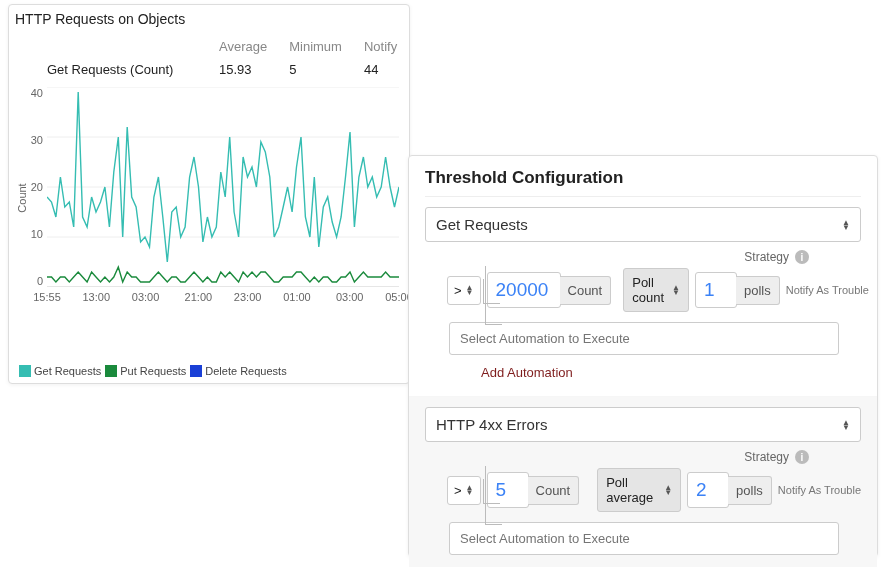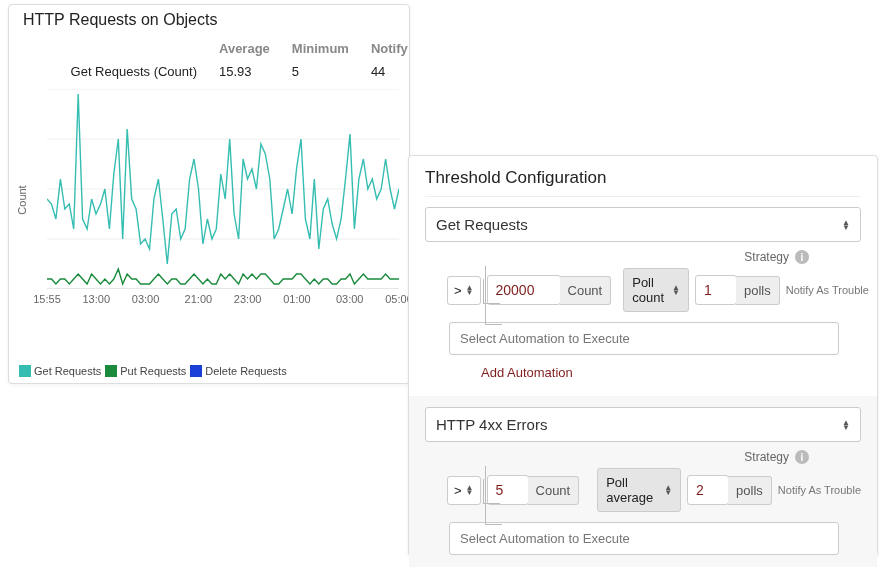--- a/index.html
+++ b/index.html
@@ -1,44 +1,44 @@
 <!DOCTYPE html>
 <html><head>
 <meta charset="utf-8">
 <style>
 html,body{margin:0;padding:0;font-family:-apple-system,BlinkMacSystemFont,"Segoe UI",Helvetica,Arial,sans-serif;background:#fff;color:#222;font-size:13px}
 .canvas{position:relative;width:890px;height:567px}
 .panel{position:absolute;background:#fff;border:1px solid #ddd;border-radius:4px;box-shadow:0 1px 4px rgba(0,0,0,.06)}
 .http-panel{left:8px;top:4px;width:400px;height:378px}
 .th-panel{left:408px;top:155px;width:468px;height:400px}
-.title{font-size:16px;font-weight:400;color:#222;margin:6px 14px 8px}
-.th-title{font-size:17px;font-weight:400;color:#222;margin:12px 16px 8px}
+.title{font-size:14px;font-weight:400;color:#222;margin:6px 6px 8px}
+.th-title{font-size:17px;font-weight:700;color:#222;margin:12px 16px 8px}
 .stats-table{border-collapse:collapse;margin-left:38px;font-size:13px}
-.stats-table th,.stats-table td{padding:4px 22px 4px 0;text-align:left;font-weight:700}
-.stats-table th:first-child,.stats-table td:first-child{text-align:right;min-width:150px}
+.stats-table th,.stats-table td{padding:4px 22px 4px 0;text-align:left;font-weight:400}
+.stats-table th:first-child,.stats-table td:first-child{text-align:left;min-width:150px}
 .stats-table th{color:#888}
 .stats-table td{color:#222;font-weight:500}
 .chart-wrap{position:relative;margin:6px 10px 0 38px;height:230px}
 .y-axis{position:absolute;left:-28px;top:0;height:200px;display:flex;flex-direction:column;justify-content:space-between;align-items:flex-end;font-size:11px;color:#666;width:24px}
 .y-label{position:absolute;left:-40px;top:50%;transform:rotate(-90deg) translateX(10px);transform-origin:center;font-size:11px;color:#666}
 .plot{position:absolute;left:0;top:0;width:352px;height:200px}
 .x-axis{position:absolute;left:0;top:204px;width:352px;display:flex;font-size:11px;color:#666}
 .xt{position:absolute;transform:translateX(-50%)}
 .legend{position:absolute;left:10px;top:360px;display:flex;gap:4px;font-size:11px;color:#444}
 .lg{display:flex;align-items:center;gap:3px}
 .sw{width:12px;height:12px}
 .th-body{padding:0 16px}
 .th-section{padding:10px 0 6px;border-top:1px solid #eee}
 .th-section.shade{background:#f7f7f7;margin:0 -16px;padding:10px 16px 6px;border-top:1px solid #eee2;border-radius:0 0 4px 4px}
 .metric-sel{display:flex;align-items:center;justify-content:space-between;border:1px solid #ccc;border-radius:3px;padding:8px 10px;background:#fff;font-size:15px;color:#333;cursor:pointer}
 .updown{display:flex;flex-direction:column;line-height:5px;font-size:8px;color:#555}
 .strategy-row{display:flex;justify-content:flex-end;align-items:center;gap:6px;font-size:12px;color:#666;margin:8px 0 4px;padding-right:52px}
 .info-ic{width:14px;height:14px;border-radius:50%;background:#bbb;color:#fff;display:inline-flex;align-items:center;justify-content:center;font-size:10px;font-weight:bold}
 .cond-row{display:flex;align-items:center;gap:6px;margin-left:22px}
-.inp{border:1px solid #ccc;border-radius:3px;padding:6px 8px;background:#fff;font-size:14px;color:#7f1d1d}
+.inp{border:1px solid #ccc;border-radius:3px;padding:6px 8px;background:#fff;font-size:19px;color:#3b82f6}
 .inp.num{width:56px}
 .inp.num-sm{width:24px}
 .unit{background:#eee;border:1px solid #ccc;border-left:none;border-radius:0 3px 3px 0;padding:6px 8px;font-size:13px;color:#555;margin-left:-7px}
 .sel{display:flex;align-items:center;gap:8px;border:1px solid #ccc;border-radius:3px;padding:6px 8px;background:#e5e5e5;font-size:13px;cursor:pointer}
 .op-sel{display:flex;align-items:center;gap:4px;border:1px solid #ccc;border-radius:3px;padding:6px 6px;background:#fff;font-size:13px;cursor:pointer}
 .notify{font-size:11px;color:#777;white-space:nowrap}
 .auto-row{margin:10px 0 0 24px}
 .auto-inp{border:1px solid #ccc;border-radius:3px;padding:8px 10px;font-size:13px;color:#aaa;background:#fff;width:368px}
 .addauto{color:#7f1d1d;font-size:13px;margin:10px 0 10px 56px;cursor:pointer}
 .branch{width:16px;height:58px;border-left:1px solid #bbb;border-bottom:1px solid #bbb;margin-top:-56px;margin-left:36px;position:absolute}
@@ -63,20 +63,27 @@
       <td>Get Requests (Count)</td>
       <td>15.93</td>
       <td>5</td>
       <td>44</td>
     </tr>
   </tbody>
       </table>
 
   <div class="chart-wrap">
     <div class="y-label">Count</div>
+    <div class="y-axis">
+      <span>40</span>
+      <span>30</span>
+      <span>20</span>
+      <span>10</span>
+      <span>0</span>
+    </div>
     <svg class="plot" viewBox="0 0 352 200" preserveAspectRatio="none">
       <line x1="0" y1="0" x2="352" y2="0" stroke="#eee"></line>
           <line x1="0" y1="50" x2="352" y2="50" stroke="#eee"></line>
           <line x1="0" y1="100" x2="352" y2="100" stroke="#eee"></line>
           <line x1="0" y1="150" x2="352" y2="150" stroke="#eee"></line>
           <line x1="0" y1="200" x2="352" y2="200" stroke="#ccc"></line>
       <polyline id="series-0" fill="none" stroke-width="1.4" points="0.0,110.0 4.5,115.0 8.9,130.0 13.4,90.0 17.8,120.0 22.3,115.0 26.7,140.0 31.2,5.0 35.6,130.0 40.1,140.0 44.6,110.0 49.0,125.0 53.5,115.0 57.9,100.0 62.4,140.0 66.8,85.0 71.3,50.0 75.7,150.0 80.2,40.0 84.7,110.0 89.1,120.0 93.6,155.0 98.0,150.0 102.5,160.0 106.9,110.0 111.4,90.0 115.8,130.0 120.3,175.0 124.8,125.0 129.2,120.0 133.7,150.0 138.1,140.0 142.6,90.0 147.0,70.0 151.5,100.0 155.9,155.0 160.4,130.0 164.9,150.0 169.3,140.0 173.8,85.0 178.2,110.0 182.7,50.0 187.1,125.0 191.6,150.0 196.1,70.0 200.5,90.0 205.0,80.0 209.4,100.0 213.9,55.0 218.3,65.0 222.8,90.0 227.2,150.0 231.7,140.0 236.2,120.0 240.6,100.0 245.1,125.0 249.5,80.0 254.0,50.0 258.4,130.0 262.9,150.0 267.3,90.0 271.8,160.0 276.3,120.0 280.7,110.0 285.2,135.0 289.6,150.0 294.1,130.0 298.5,90.0 303.0,45.0 307.4,140.0 311.9,90.0 316.4,70.0 320.8,100.0 325.3,90.0 329.7,110.0 334.2,100.0 338.6,70.0 343.1,100.0 347.5,120.0 352.0,100.0" stroke="#35bdb2"></polyline>
       <polyline id="series-1" fill="none" stroke-width="1.4" points="0.0,190.0 4.5,190.0 8.9,195.0 13.4,190.0 17.8,190.0 22.3,195.0 26.7,190.0 31.2,185.0 35.6,190.0 40.1,195.0 44.6,185.0 49.0,190.0 53.5,195.0 57.9,190.0 62.4,195.0 66.8,190.0 71.3,180.0 75.7,195.0 80.2,185.0 84.7,190.0 89.1,190.0 93.6,195.0 98.0,195.0 102.5,195.0 106.9,190.0 111.4,185.0 115.8,190.0 120.3,195.0 124.8,190.0 129.2,190.0 133.7,195.0 138.1,195.0 142.6,190.0 147.0,185.0 151.5,190.0 155.9,195.0 160.4,190.0 164.9,195.0 169.3,195.0 173.8,185.0 178.2,190.0 182.7,185.0 187.1,190.0 191.6,195.0 196.1,185.0 200.5,190.0 205.0,185.0 209.4,190.0 213.9,185.0 218.3,185.0 222.8,190.0 227.2,195.0 231.7,195.0 236.2,190.0 240.6,190.0 245.1,190.0 249.5,185.0 254.0,185.0 258.4,190.0 262.9,195.0 267.3,190.0 271.8,195.0 276.3,190.0 280.7,190.0 285.2,195.0 289.6,195.0 294.1,190.0 298.5,190.0 303.0,185.0 307.4,195.0 311.9,190.0 316.4,185.0 320.8,190.0 325.3,190.0 329.7,190.0 334.2,190.0 338.6,185.0 343.1,190.0 347.5,190.0 352.0,190.0" stroke="#1a8a3c"></polyline>
     </svg>
     <div class="x-axis">

